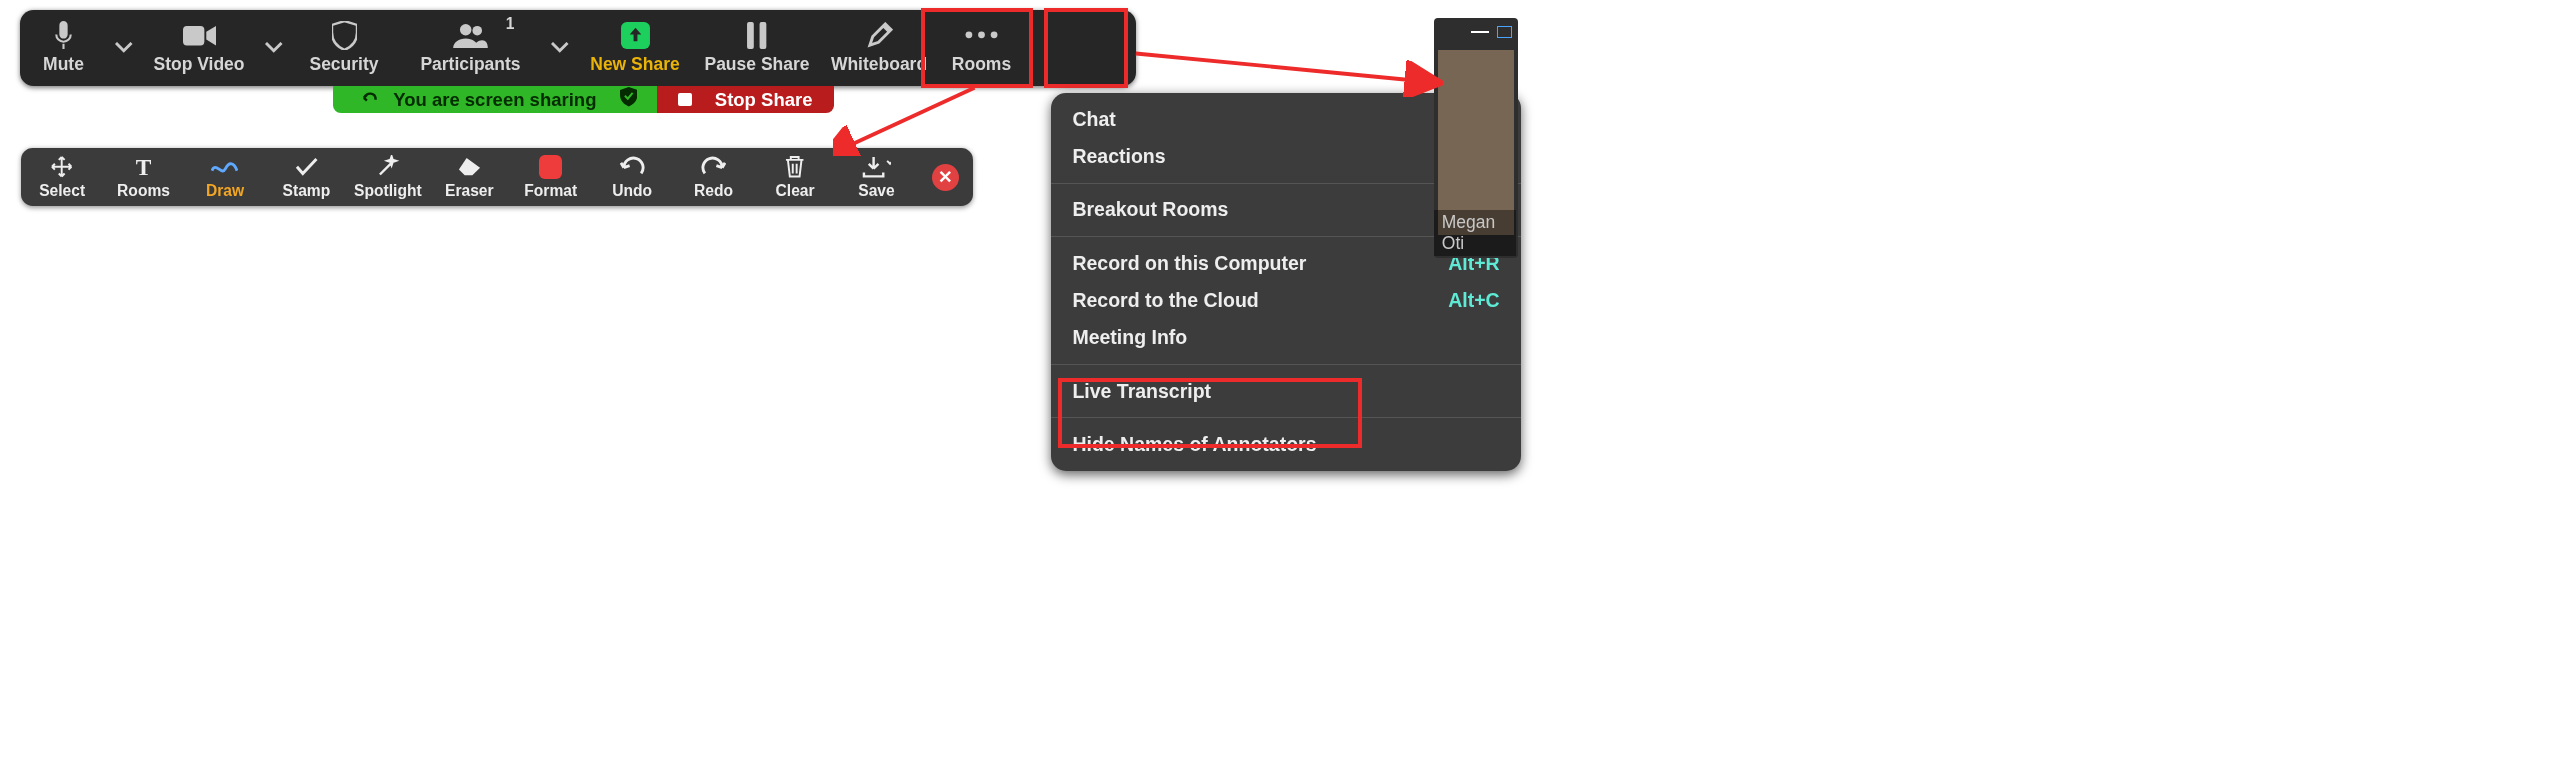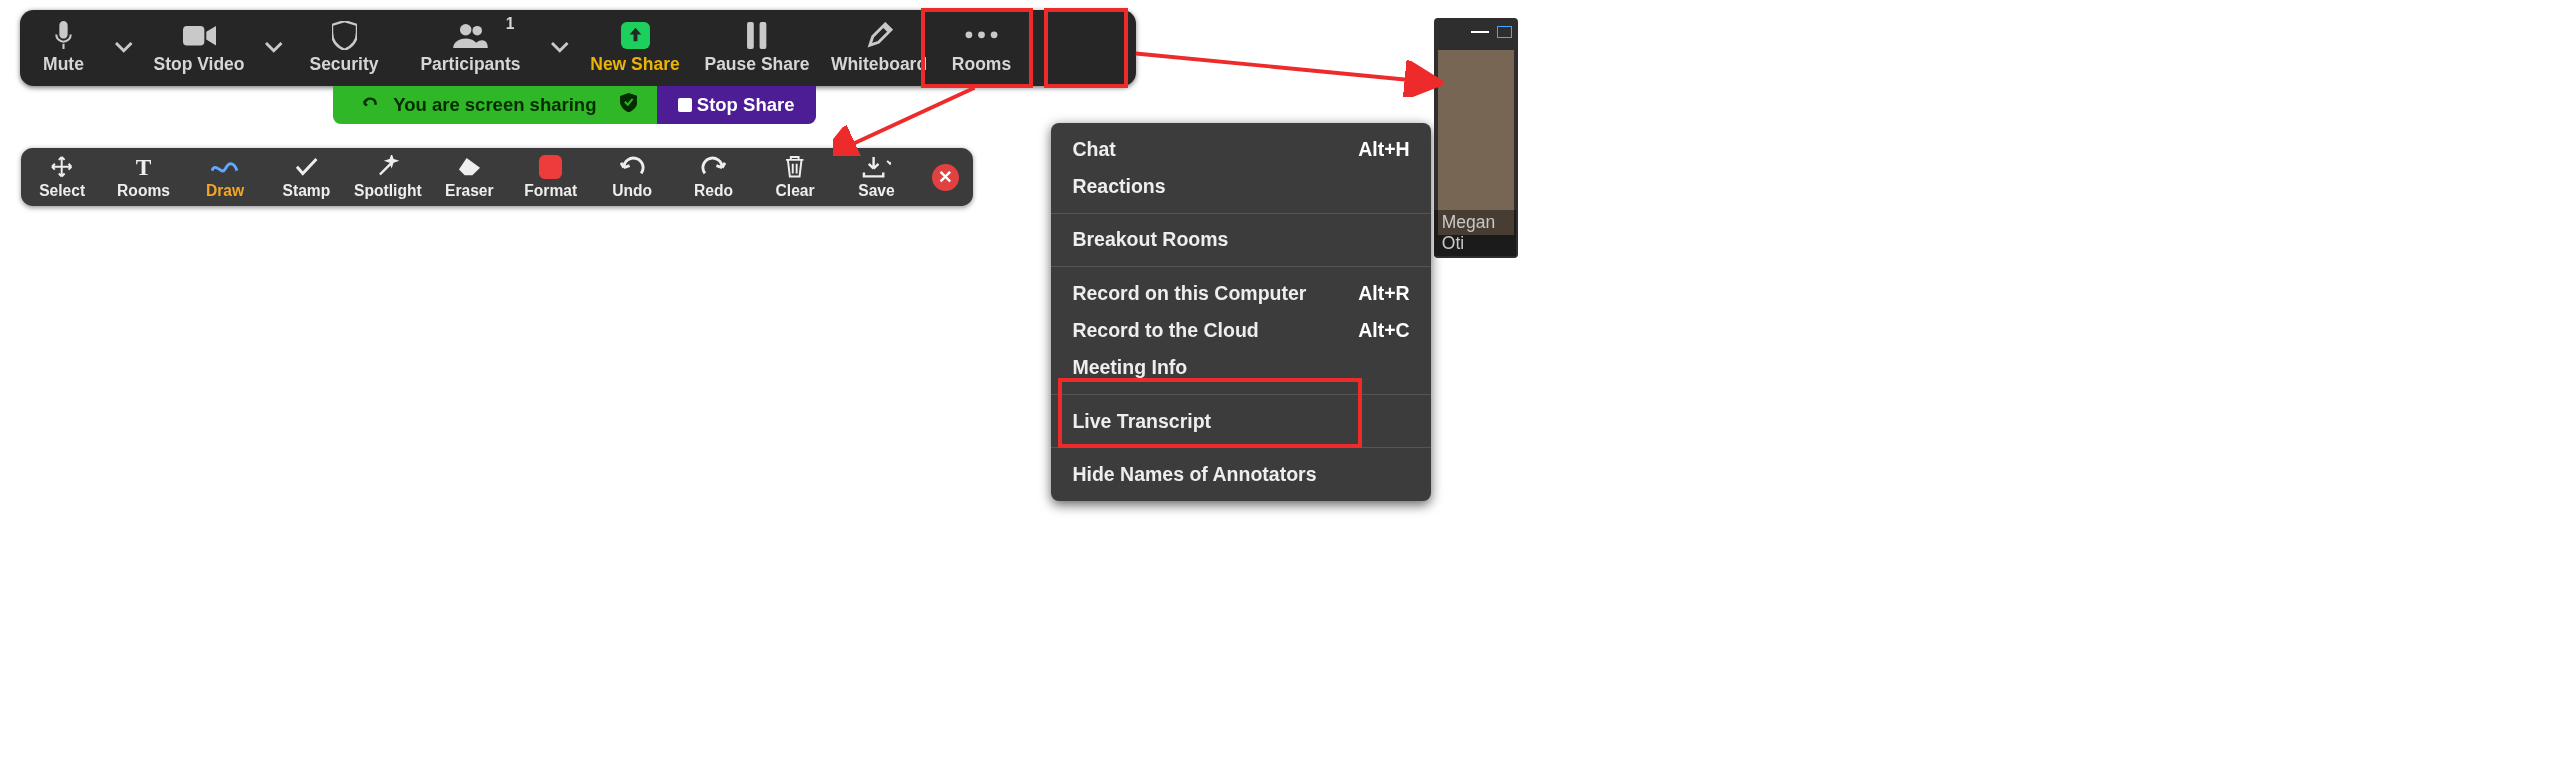--- a/index.html
+++ b/index.html
@@ -29,30 +29,30 @@
   }
   .caret-btn svg { fill:#c9c9c9; }
   .tb-new .tb-lbl { color:#eab308; }
   .tb-new .ic svg rect { fill:#1dd05d; }
   .highlight {
     position:absolute; border:4.9px solid #ee2b2b; pointer-events:none;
   }
 
   
   .status-strip {
-    position:absolute; left:333px; top:86px; height:38px; display:flex;
+    position:absolute; left:333px; top:86px; height:27px; display:flex;
     font-size:18.5px; font-weight:600;
   }
   .strip-green {
     background:#30b727; color:#042c00; display:flex; align-items:center;
     padding:0 19.5px 0 29px; gap:15.6px; border-bottom-left-radius:7.8px;
   }
   .strip-green .shield { margin-left:7.8px; }
   .strip-red {
-    background:#4c1d95; color:#fff; display:flex; align-items:center; gap:5px;
+    background:#b91c1c; color:#fff; display:flex; align-items:center; gap:23px;
     padding:0 21.4px; border-bottom-right-radius:7.8px; cursor:pointer;justify-content:flex-end;
   }
   .stop-sq { width:13.6px; height:13.6px; background:#fff; border-radius:1.9px; }
 
   
   .annbar {
     position:absolute; left:21.4px; top:148px;
     height:58px; width:952px;
     background:#3b3b3b; border-radius:11.7px;
     display:flex; align-items:stretch; color:#eee;
@@ -71,29 +71,29 @@
   }
   .an-close .circ {
     width:27px; height:27px; border-radius:50%; background:#e24141;
     display:flex; align-items:center; justify-content:center; color:#fff;
     font-size:17.5px; font-weight:700;
   }
 
   
   .more-menu {
     position:absolute; left:1051px; top:93px;
-    width:380px; background:#3c3c3c; color:#eee;
-    border-radius:8px; box-shadow:0 3.9px 11.7px rgba(0,0,0,.6);
-    padding:7.8px 0; font-size:19.5px; font-weight:600;margin-top:30px;
+    width:470px; background:#3c3c3c; color:#eee;
+    border-radius:15px; box-shadow:0 3.9px 11.7px rgba(0,0,0,.6);
+    padding:7.8px 0; font-size:19.5px; font-weight:600;
   }
   .mm-item {
     display:flex; align-items:center; justify-content:space-between;
     height:37px; padding:0 21.4px; cursor:pointer;
   }
-  .mm-hot { color:#ffffff; font-weight:600; }
+  .mm-hot { color:#5eead4; font-weight:600; }
   .mm-sep { height:1px; background:#555; margin:7.8px 0; }
   .mm-box {
     position:absolute; left:1058px; top:378px; width:304px; height:70px;
     border:4.9px solid #ee2b2b; pointer-events:none;
   }
 
   
   .peek {
     position:absolute; left:1434px; top:17.5px; width:84px; height:240px;
     background:#2e2e2e; border-radius:3.9px;

